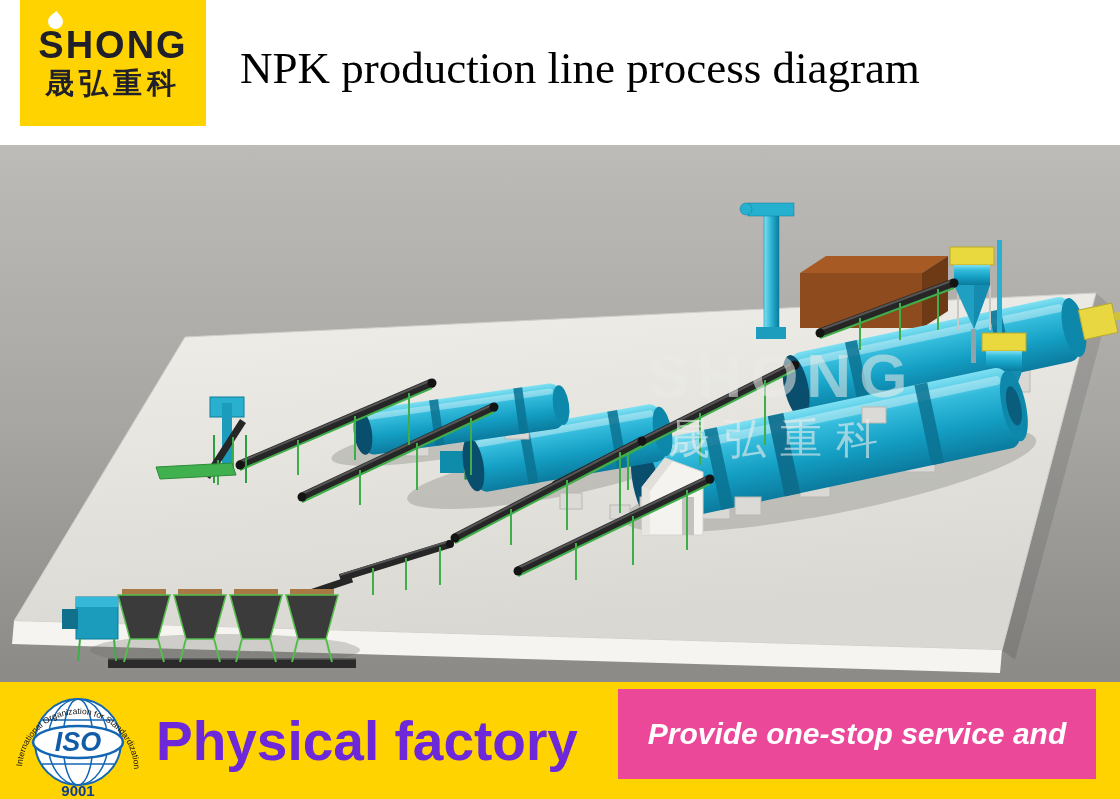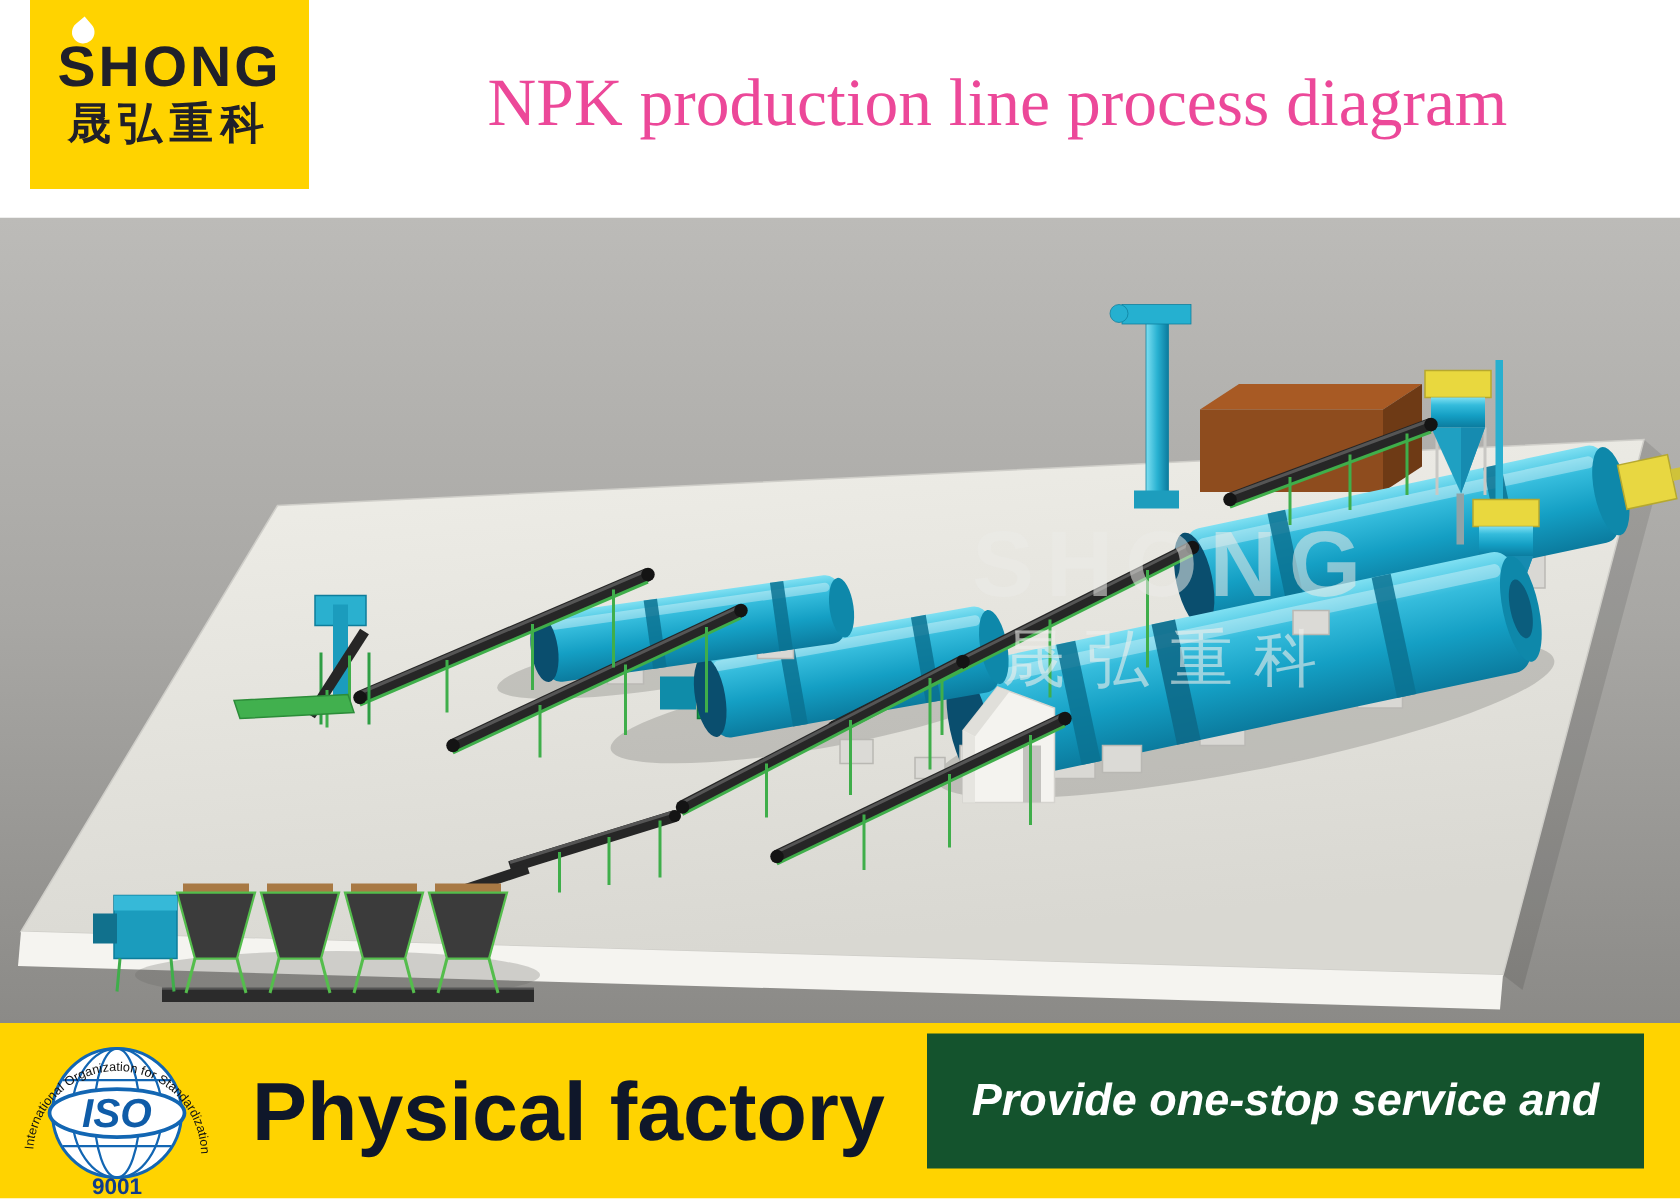--- a/index.html
+++ b/index.html
@@ -7,33 +7,33 @@
   body { position:relative; font-family:"Liberation Sans",sans-serif; background:#ffffff; overflow:hidden; }
 
   
   .header { position:absolute; top:0; left:0; width:1120px; height:145px; background:#ffffff; }
   .logo-box { position:absolute; left:20px; top:0; width:186px; height:126px; background:#FFD300;
               display:flex; flex-direction:column; align-items:center; justify-content:center; gap:4px; }
   .logo-brand { position:relative; font-size:38px; font-weight:800; color:#20202a; letter-spacing:2px; line-height:1; }
   .logo-flame { position:absolute; left:-3px; top:-11px; width:15px; height:15px; background:#ffffff;
                 border-radius:50% 0 50% 50%; transform:rotate(-40deg); }
   .logo-cn { font-size:29px; font-weight:700; color:#20202a; letter-spacing:5px; line-height:1.1; }
-  .title { position:absolute; left:240px; right:30px; top:42px; text-align:center;
-           font-family:"Liberation Serif",serif; font-size:45px; color:#ec4899; }
+  .title { position:absolute; left:240px; right:30px; top:42px; 
+           font-family:"Liberation Serif",serif; font-size:45px; color:#000000; }
 
   
   .scene { position:absolute; top:145px; left:0; width:1120px; height:537px; }
   .scene svg { display:block; }
 
   
   .footer { position:absolute; top:682px; left:0; width:1120px; height:117px; background:#FFD300; }
   .iso-logo { position:absolute; left:8px; top:2px; }
-  .headline { position:absolute; left:168px; top:50%; transform:translateY(-50%);
-              font-size:55px; font-weight:900; color:#0f172a; white-space:nowrap; letter-spacing:0; }
-  .service-box { position:absolute; left:618px; top:7px; width:478px; height:90px; background:#14532d;
+  .headline { position:absolute; left:156px; top:50%; transform:translateY(-50%);
+              font-size:55px; font-weight:900; color:#6d28d9; white-space:nowrap; letter-spacing:0; }
+  .service-box { position:absolute; left:618px; top:7px; width:478px; height:90px; background:#ec4899;
                  color:#ffffff; display:flex; flex-direction:column; align-items:center; justify-content:center;
                  font-style:italic; font-size:30px; font-weight:600; line-height:1.25; text-align:center; }
 </style>
 </head>
 <body>
 
 <div class="header">
   <div class="logo-box">
     <div class="logo-brand">SHONG</div>
     <span class="logo-flame" style="position:absolute;left:28px;top:14px;"></span>

